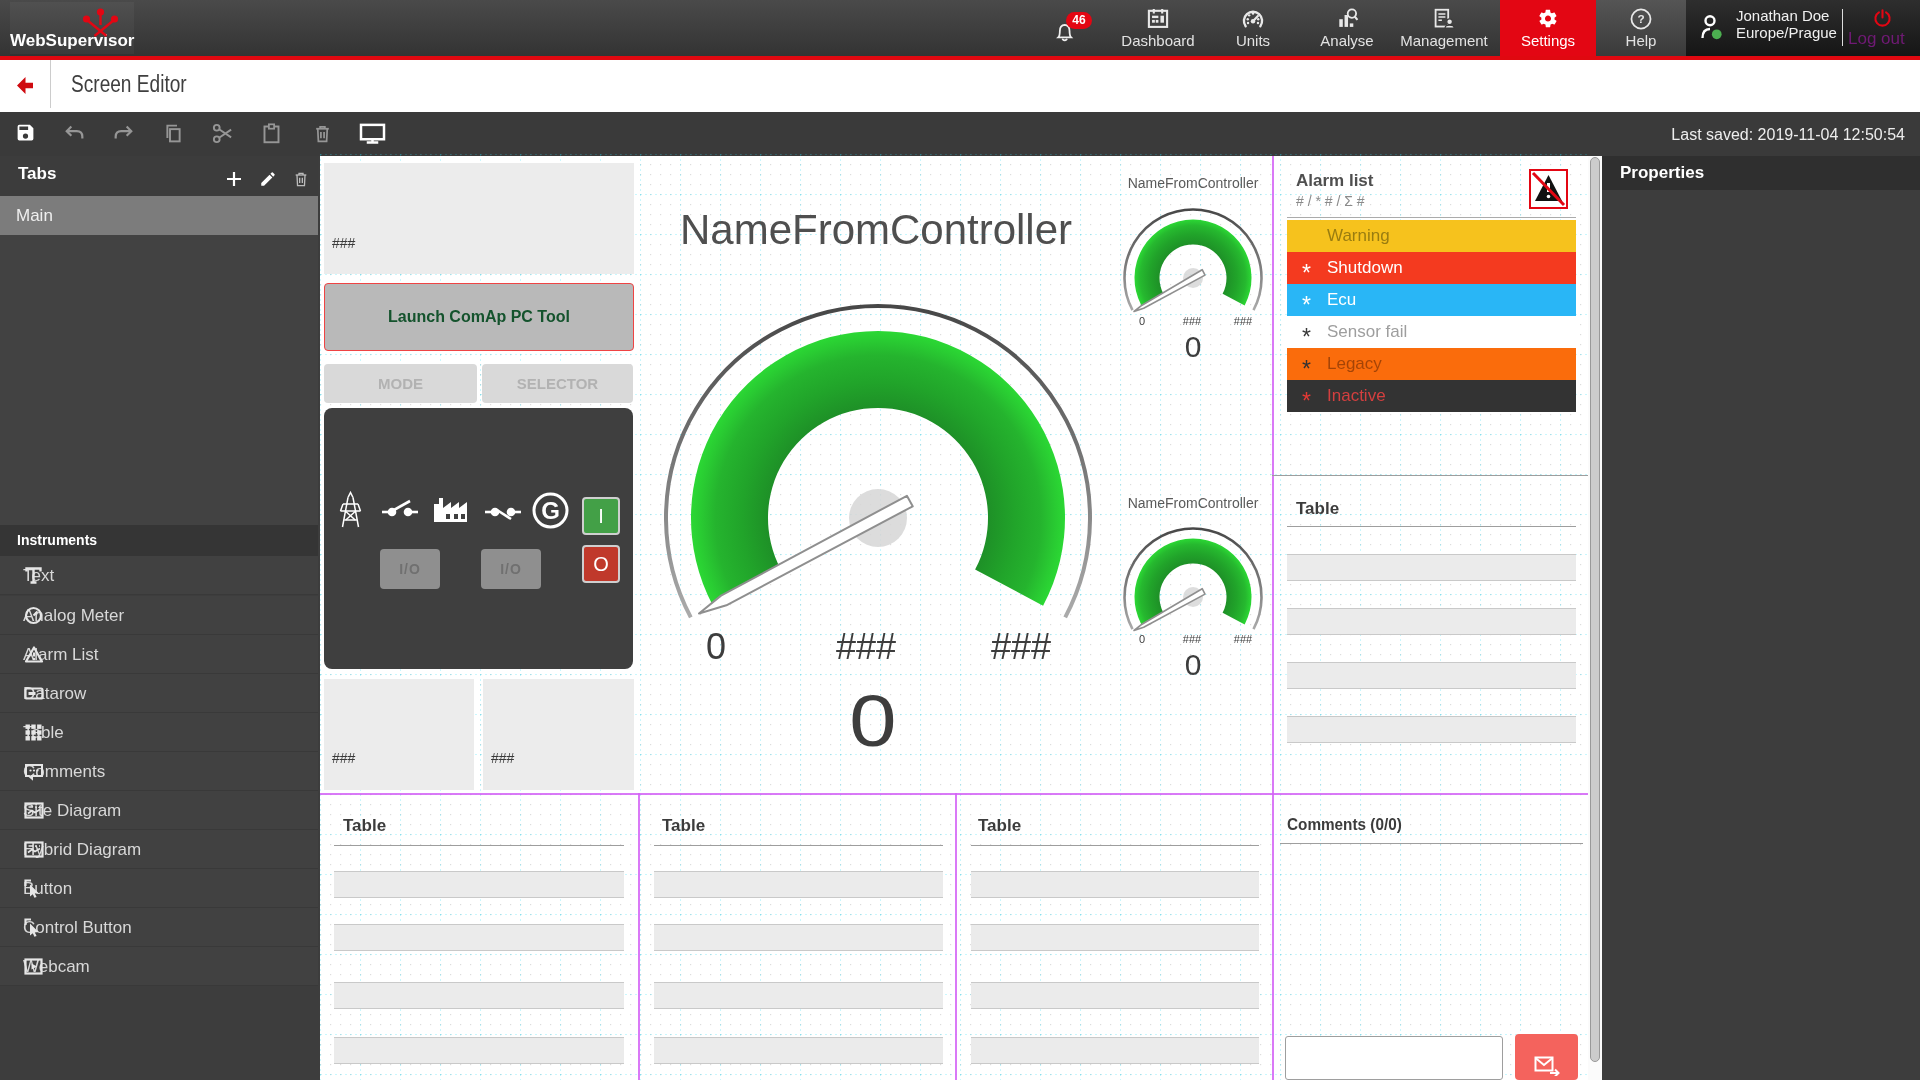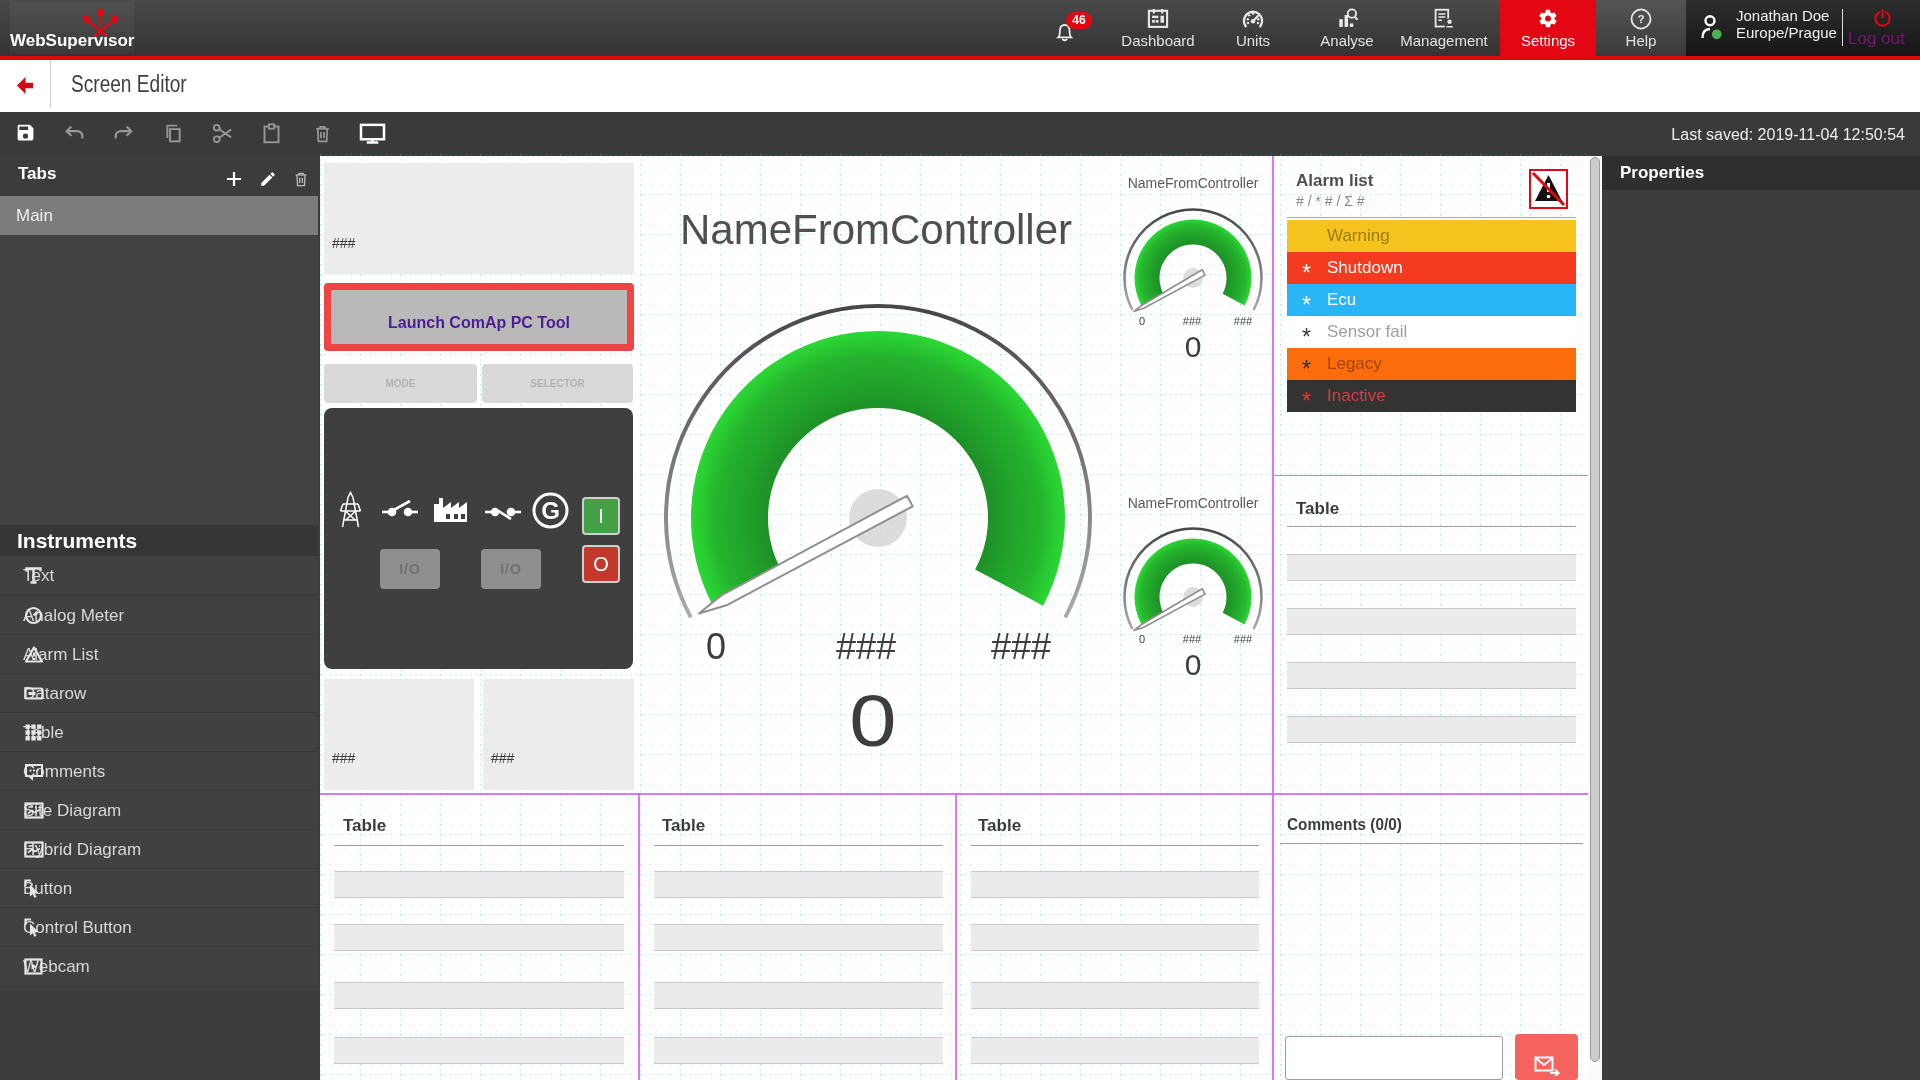--- a/index.html
+++ b/index.html
@@ -28,31 +28,31 @@
 
 #toolbar{position:absolute;left:0;top:112px;width:1920px;height:44px;background:#3a3a3a}
 #lastsaved{position:absolute;right:15px;top:126px;font-size:16px;color:#ededed}
 .tbi{position:absolute;top:122px}
 
 #sidebar{position:absolute;left:0;top:156px;width:320px;height:924px;background:#3d3d3d}
 #tabshead{position:absolute;left:0;top:156px;width:318px;height:40px;background:#3c3c3c}
 #tabshead .t{position:absolute;left:18px;top:8px;color:#fff;font-size:17px;font-weight:bold}
 #maintab{position:absolute;left:0;top:196px;width:318px;height:39px;background:#7c7c7c;color:#efefef;font-size:17px;line-height:39px;padding-left:16px}
 #tabsbody{position:absolute;left:0;top:235px;width:318px;height:290px;background:#424242}
-#instrhead{position:absolute;left:0;top:525px;width:318px;height:31px;background:#353535;color:#fff;font-size:21px;font-weight:bold;line-height:31px;padding-left:17px}
+#instrhead{position:absolute;left:0;top:525px;width:318px;height:31px;background:#353535;color:#fff;font-size:14px;font-weight:bold;line-height:31px;padding-left:17px}
 .irow{position:absolute;left:0;width:318px;height:39px;background:#414141;border-bottom:1px solid #393939;color:#d8d8d8;font-size:17px;line-height:39px;padding-left:23px}
 .irow svg{position:absolute;left:24px;top:10px}
 
 #canvas{position:absolute;left:320px;top:156px;width:1268px;height:924px;background:#fff}
 #gridsvg{position:absolute;left:320px;top:154px;width:1268px;height:926px}
 #widgetsvg{position:absolute;left:320px;top:156px;width:1268px;height:924px}
 .wbox{position:absolute;background:#ececec}
 .hash{position:absolute;font-size:14px;color:#3a3a3a}
-#launchbtn{position:absolute;left:324px;top:283px;width:310px;height:68px;background:#b9b9b9;border:7px solid #ef4444;border-radius:4px;color:#4c1d95;font-size:16px;font-weight:bold;text-align:center;line-height:66px}
-.modebtn{position:absolute;top:364px;height:39px;background:#d9d9d9;border-radius:4px;color:#b2b2b2;font-size:10px;font-weight:bold;text-align:center;line-height:39px}
+#launchbtn{position:absolute;left:324px;top:283px;width:310px;height:68px;background:#b9b9b9;border:1px solid #ef4444;border-radius:4px;color:#14532d;font-size:16px;font-weight:bold;text-align:center;line-height:66px}
+.modebtn{position:absolute;top:364px;height:39px;background:#d9d9d9;border-radius:4px;color:#b2b2b2;font-size:15px;font-weight:bold;text-align:center;line-height:39px}
 #darkpanel{position:absolute;left:324px;top:408px;width:309px;height:261px;background:#3f3f3f;border-radius:8px}
 .iobtn{position:absolute;width:60px;height:40px;background:#8f8f8f;border-radius:4px;color:#707070;font-size:14px;font-weight:bold;text-align:center;line-height:40px;letter-spacing:1px}
 #ibtn{position:absolute;left:582px;top:497px;width:38px;height:38px;background:#43a047;border:2px solid #cfcfcf;border-radius:4px;color:#fff;font-size:20px;text-align:center;line-height:34px}
 #obtn{position:absolute;left:582px;top:545px;width:38px;height:38px;background:#c0392b;border:2px solid #cfcfcf;border-radius:4px;color:#fff;font-size:20px;text-align:center;line-height:34px}
 .ctext{position:absolute;color:#3d3d3d;text-align:center}
 
 .alrow{position:absolute;left:1287px;width:289px;height:32px;font-size:17px;line-height:32px}
 .alrow .star{position:absolute;left:15px;top:5px;font-size:23px}
 .alrow .txt{position:absolute;left:40px;top:0}
 

